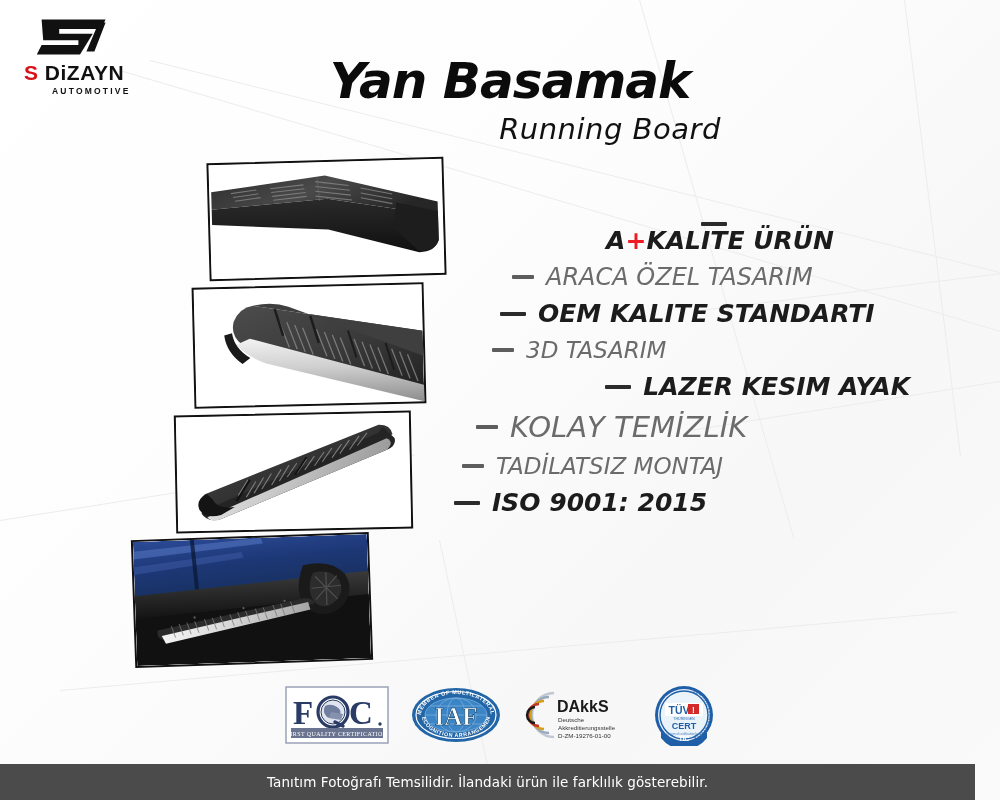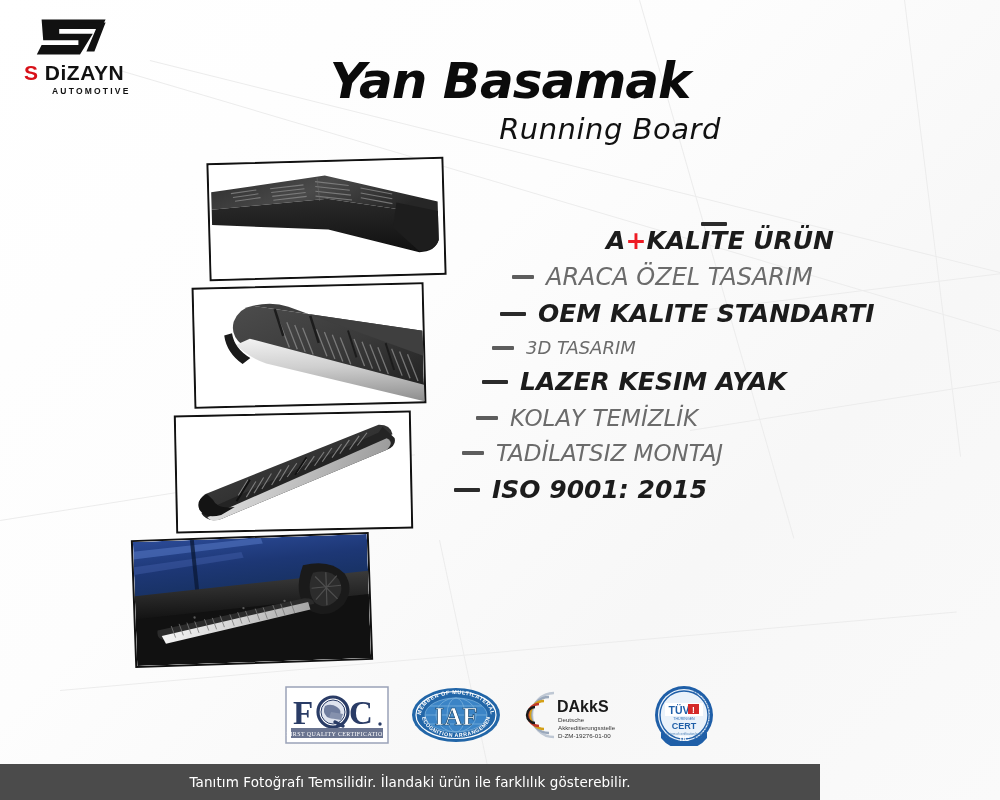--- a/index.html
+++ b/index.html
@@ -72,43 +72,43 @@
   }
   .feat.strong { font-weight:bold; color:#1c1c1c; }
   .feat.light  { font-weight:400; color:#6b6b6b; }
   .feat.light .dash { background:#5d5d5d; height:4px; }
   .feat .plus { color:#ee1b24; }
 
   
   #features .r0 { font-size:25px; margin-left:60px;  margin-bottom:8px;flex-direction:column; }
   #features .r1 { font-size:24px; margin-left:42px;  margin-bottom:8px; }
   #features .r2 { font-size:25px; margin-left:30px;  margin-bottom:9px; }
-  #features .r3 { font-size:18px; margin-left:22px;  margin-bottom:9px; }
-  #features .r4 { font-size:25px; margin-left:12px;  margin-bottom:9px; }
-  #features .r5 { font-size:23px; margin-left:6px;   margin-bottom:9px; }
+  #features .r3 { font-size:23px; margin-left:22px;  margin-bottom:9px; }
+  #features .r4 { font-size:25px; margin-left:12px;  margin-bottom:9px;justify-content:flex-end; }
+  #features .r5 { font-size:29px; margin-left:6px;   margin-bottom:9px; }
   #features .r6 { font-size:25px; margin-left:0px;   margin-bottom:9px; }
   #features .r7 { font-size:23px; margin-left:-8px;  margin-bottom:9px; }
   #features .r8 { font-size:25px; margin-left:-16px; margin-bottom:0; }
 
   #features .r0 .dash,#features .r2 .dash,#features .r4 .dash,
   #features .r6 .dash,#features .r8 .dash { width:26px; }
   #features .r1 .dash,#features .r3 .dash,#features .r5 .dash,
   #features .r7 .dash { width:22px; }
 
   
   #certs {
     position:absolute; left:285px; top:683px; width:430px; height:64px;
     display:flex; align-items:center; justify-content:space-between;
   }
   .cert { position:relative; }
   .cert svg { display:block; }
 
   
   #footer {
-    position:absolute; left:0; bottom:0; width:820px; height:36px;
+    position:absolute; left:0; bottom:0; width:975px; height:36px;
     background:#4b4b4b; color:#fff;
     display:flex; align-items:center; justify-content:center;
     font-size:13.5px; letter-spacing:.1px;
     font-family:"DejaVu Sans", sans-serif;
   }
 </style>
 </head>
 <body>
 
 <div id="page">

